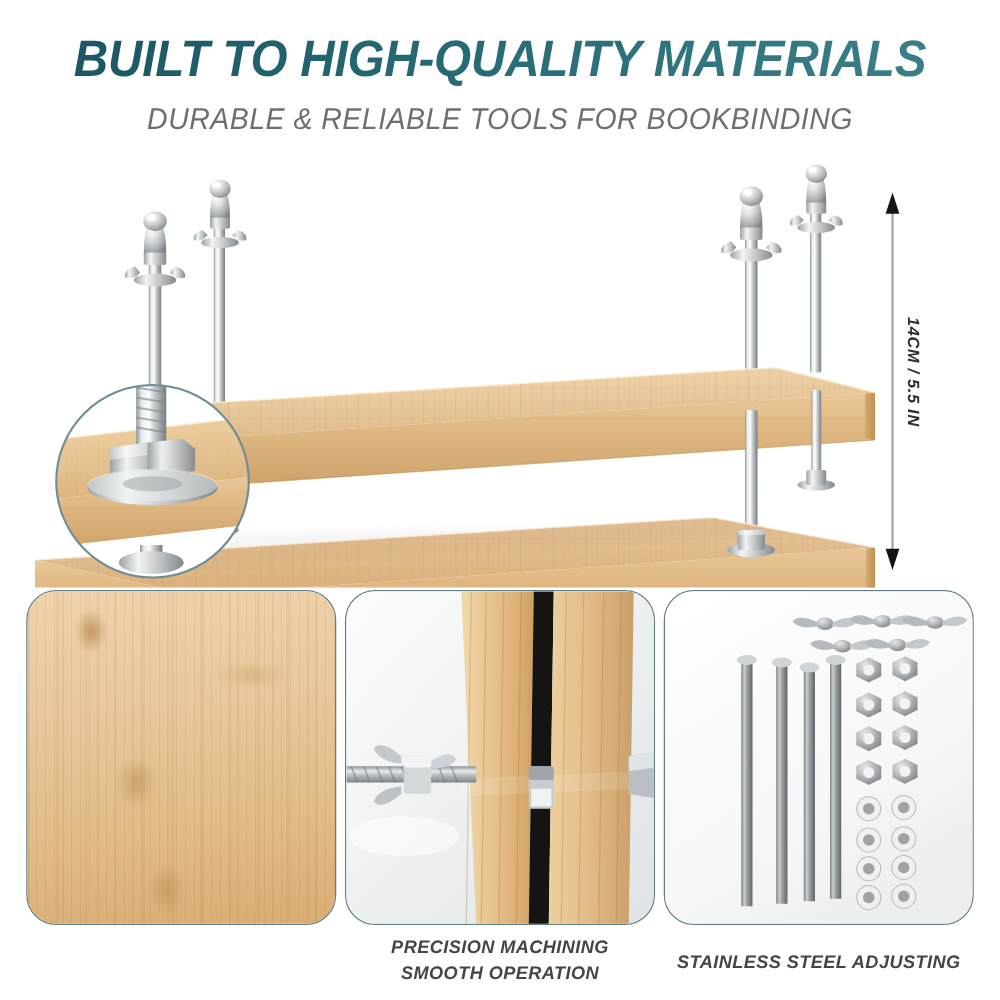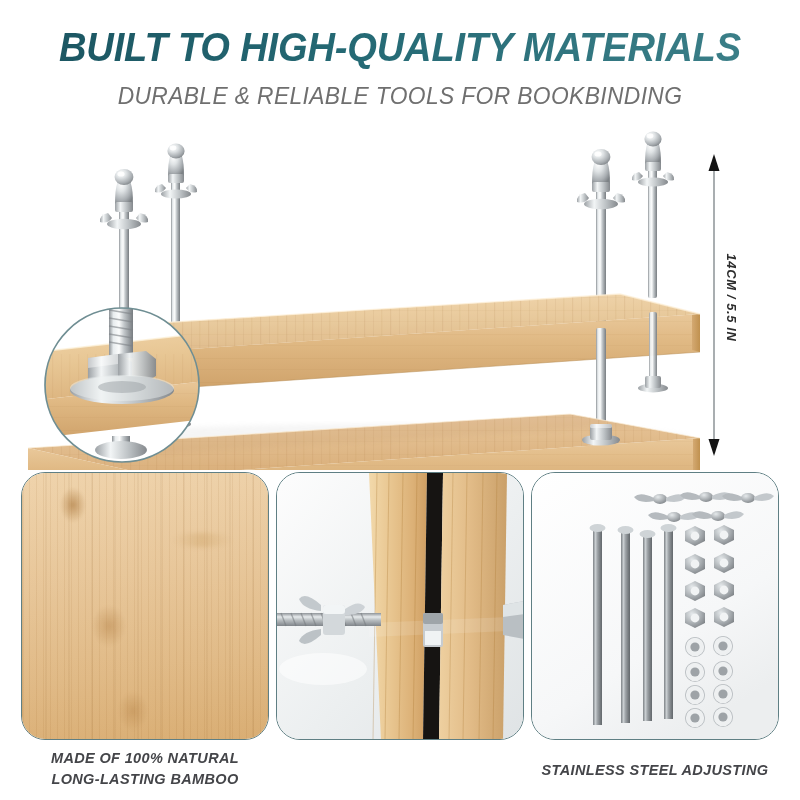--- a/index.html
+++ b/index.html
@@ -586,23 +586,21 @@
           <g transform="translate(191,244)">
               <circle r="10" fill="#b4b9bd"></circle>
               <circle r="9.2" fill="#eef0f1"></circle>
               <circle r="4.6" fill="#9ea3a7"></circle>
             </g>
         </g>
       </svg>
     </div>
   </div>
 
-  <div class="caption c1">
-    <span>MADE OF 100% NATURAL</span>
-    <span>LONG-LASTING BAMBOO</span>
-  </div>
   <div class="caption c2">
+    <span>PRECISION MACHINING</span>
+    <span>SMOOTH OPERATION</span>
   </div>
   <div class="caption c3">
     <span>STAINLESS STEEL ADJUSTING</span>
   </div>
 
 </div>
 
 </body></html>

